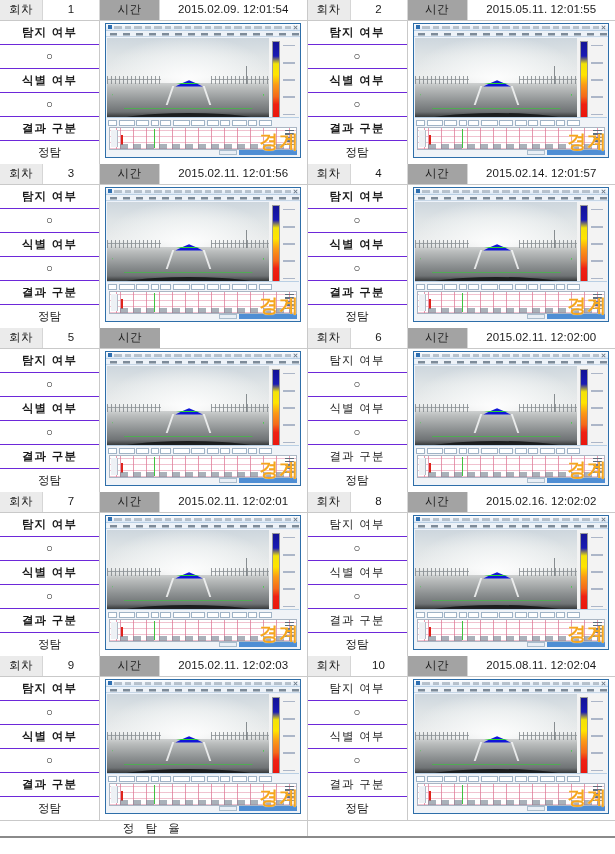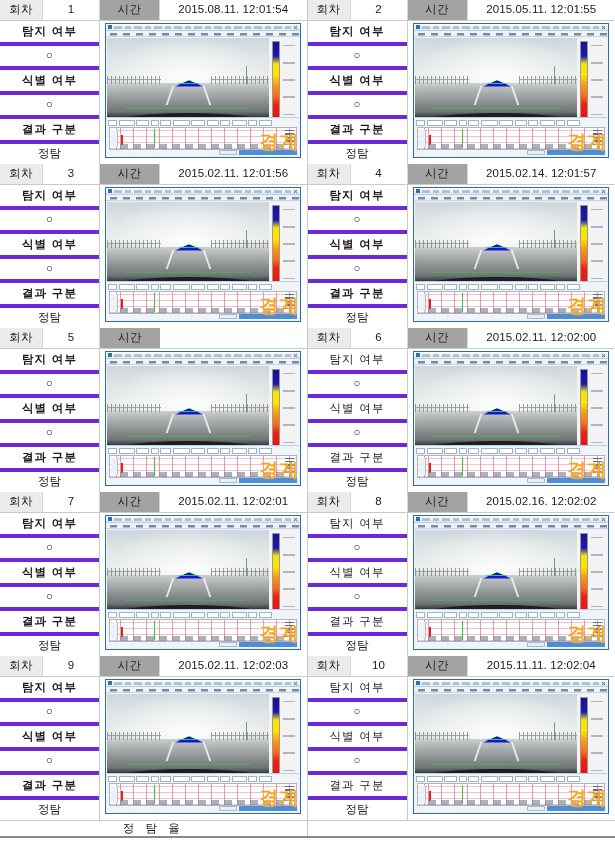--- a/index.html
+++ b/index.html
@@ -27,21 +27,21 @@
   .h-lab { width: 43px;  background: #ebebeb; letter-spacing: .5px; }
   .h-num { width: 57px;  background: #ffffff; }
   .h-lab2{ width: 60px;  background: #a3a3a3; letter-spacing: .5px; }
   .h-time{ flex: 1;      background: #ffffff; font-size: 11px; letter-spacing: .1px; }
 
   
   .body { display: flex; height: 143px; }
   .labels { width: 100px; display: flex; flex-direction: column; border-right: 1px solid #c9c9c9; }
   .labels > div {
     flex: 1; display: flex; align-items: center; justify-content: center;
-    font-size: 11.5px; border-bottom: 4px solid #6d28d9; line-height: 1;
+    font-size: 11.5px; border-bottom: 1px solid #6d28d9; line-height: 1;
   }
   .labels > div:last-child { border-bottom: none; }
   .lb { font-weight: bold; letter-spacing: 1.2px; }
   .lv { font-weight: normal; }
   .mark { font-size: 12px; }
   .regular .lb { font-weight: normal; }
 
   
   .shot-cell { flex: 1; display: flex; align-items: flex-start; justify-content: center;
                padding-top: 2px; background: #fff; }
@@ -145,21 +145,21 @@
 </head>
 <body>
 
 <div class="sheet">
     <div class="block-row">
       <div class="half left">
     <div class="hdr">
       <div class="h-lab">회차</div>
       <div class="h-num">1</div>
       <div class="h-lab2">시간</div>
-      <div class="h-time">2015.08.11.  12:01:54</div>
+      <div class="h-time">2015.02.09.  12:01:54</div>
     </div>
     <div class="body">
       <div class="labels">
         <div class="lb">탐지 여부</div>
         <div class="lv mark">○</div>
         <div class="lb">식별 여부</div>
         <div class="lv mark">○</div>
         <div class="lb">결과 구분</div>
         <div class="lv">정탐</div>
       </div>
@@ -917,21 +917,21 @@
           <div class="alert">경계</div>
         </div>
       </div>
     </div>
   </div>
       <div class="half">
     <div class="hdr">
       <div class="h-lab">회차</div>
       <div class="h-num">10</div>
       <div class="h-lab2">시간</div>
-      <div class="h-time">2015.11.11.  12:02:04</div>
+      <div class="h-time">2015.08.11.  12:02:04</div>
     </div>
     <div class="body">
       <div class="labels regular">
         <div class="lb">탐지 여부</div>
         <div class="lv mark">○</div>
         <div class="lb">식별 여부</div>
         <div class="lv mark">○</div>
         <div class="lb">결과 구분</div>
         <div class="lv">정탐</div>
       </div>

